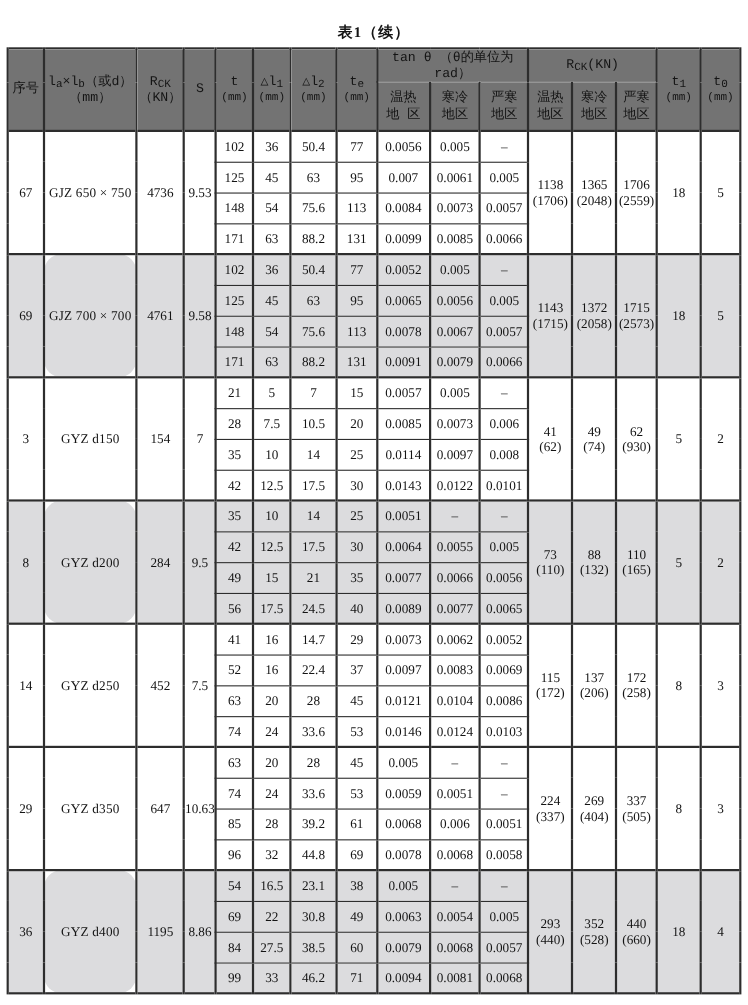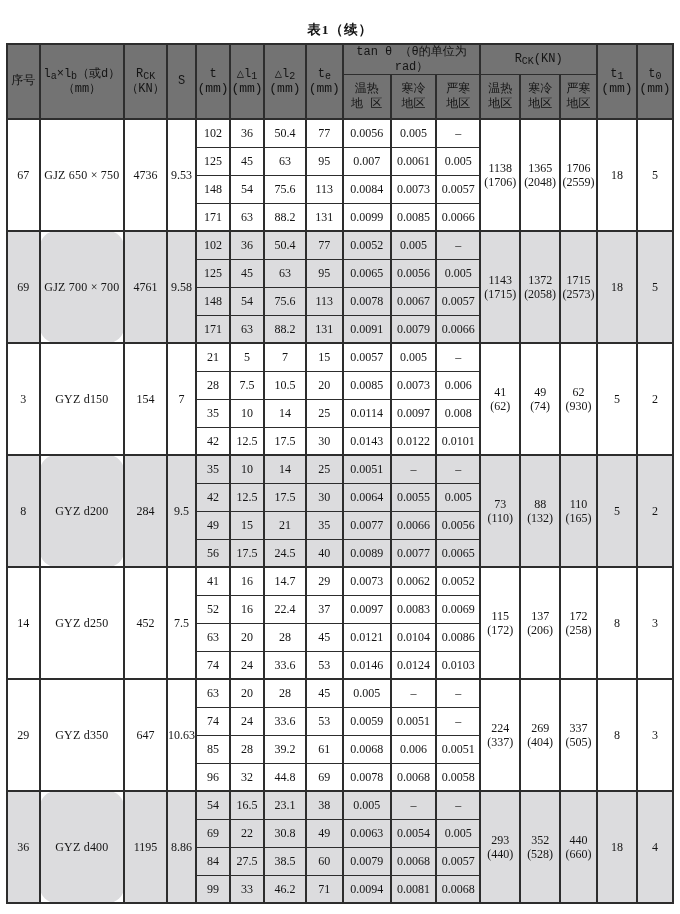--- a/index.html
+++ b/index.html
@@ -48,21 +48,21 @@
   .spec thead tr.h2 th { height: 43px; }
   .spec tbody tr { height: 28px; }
   .spec tbody tr.block-start td { border-top: 2px solid #2d2d2d; }
   .spec tbody tr.shaded td { background: #dcdcde; }
   .pre { white-space: pre-line; }
   .spec sub {
     font-size: 10px;
     vertical-align: -2px;
     line-height: 0;
   }
-  .mm { font-size: 13px; }
+  .mm { font-size: 10px; }
   .size-cell { letter-spacing: 0.2px; border-radius: 16px; }
 </style>
 </head>
 <body>
 
 <div class="page">
   <div class="title">表1（续）</div>
 
   <table class="spec">
     <colgroup>

